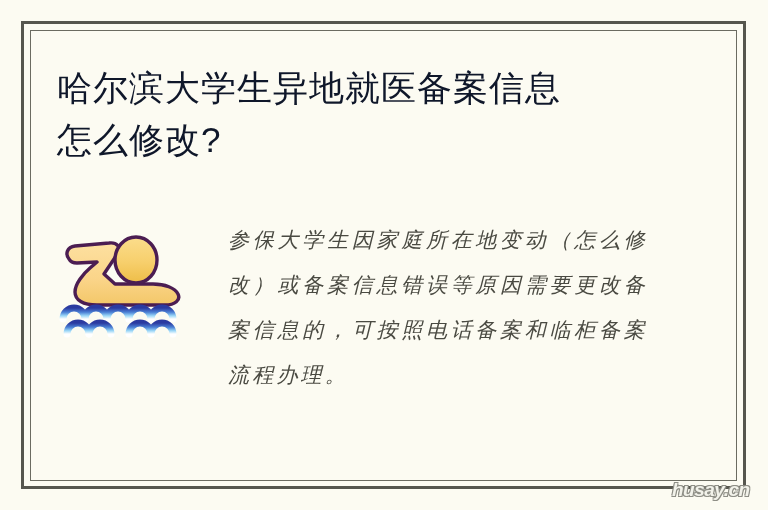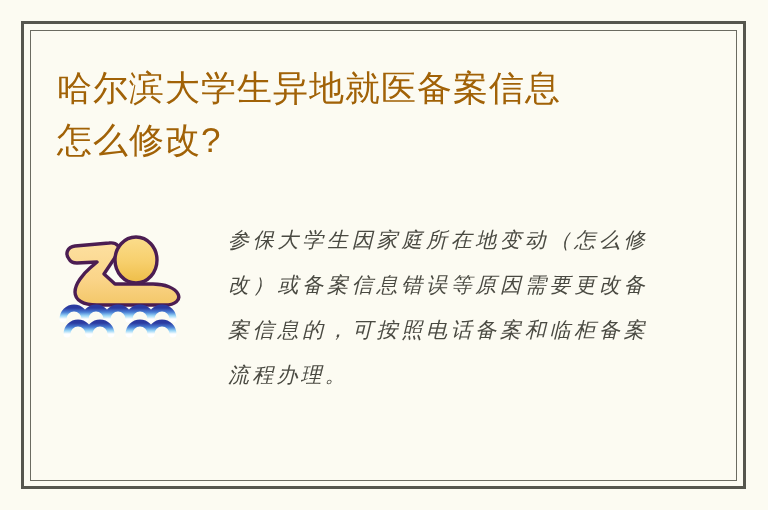--- a/index.html
+++ b/index.html
@@ -43,21 +43,21 @@
     height: 451px;
     border: 1px solid #6b6b61;
     box-sizing: border-box;
   }
 
   .title {
     position: absolute;
     left: 57px;
     top: 62px;
     width: 600px;
-    color: #a16207;
+    color: #0f172a;
     font-size: 35px;
     line-height: 52px;
     letter-spacing: 1px;
     font-weight: 400;
     white-space: pre-line;
   }
 
   .content {
     position: absolute;
     left: 57px;
@@ -170,14 +170,15 @@
           <path d="M72 108 A 11 11 0 0 1 94 108"></path>
           <path d="M94 108 A 11 11 0 0 1 116 108"></path>
         </g>
       </svg>
     </div>
 
     <div class="body-text">参保大学生因家庭所在地变动（怎么修改）或备案信息错误等原因需要更改备案信息的，可按照电话备案和临柜备案流程办理。</div>
 
   </div>
 
+  <div class="watermark">husay.cn</div>
 
 </div>
 
 </body></html>

